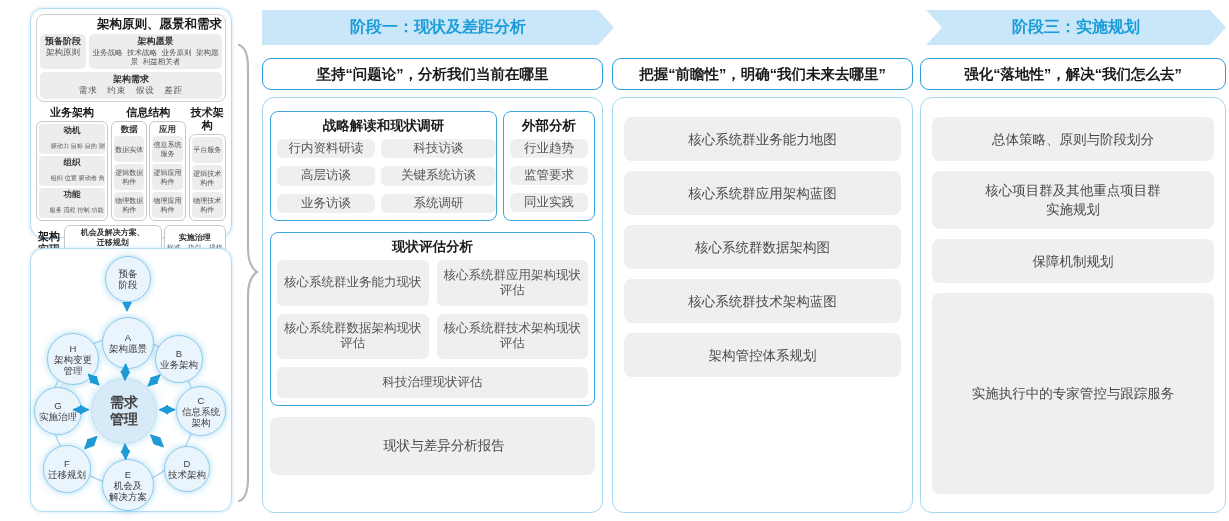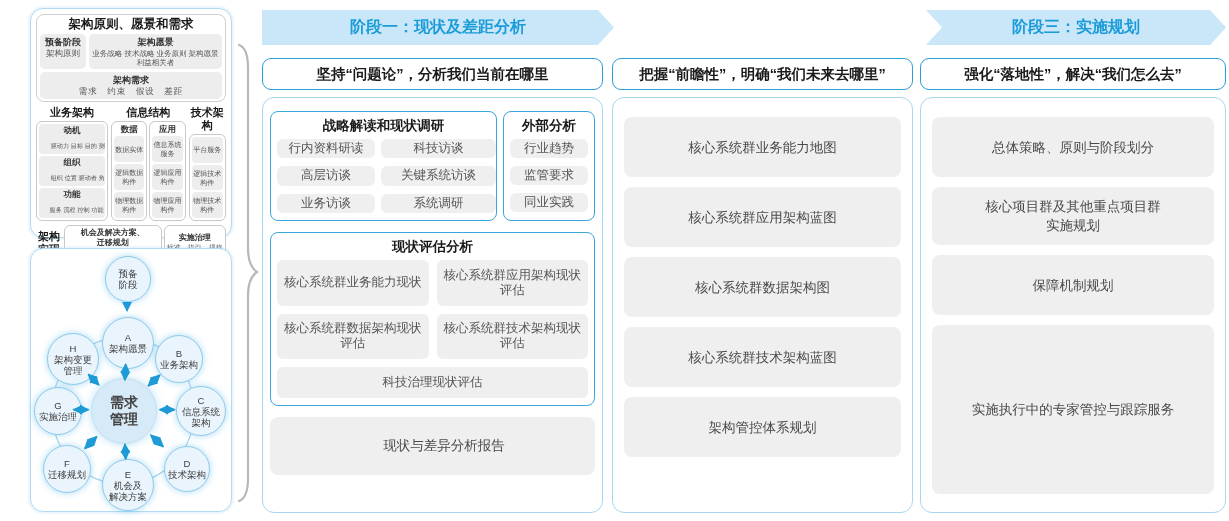--- a/index.html
+++ b/index.html
@@ -6,23 +6,23 @@
   html,body { background:#ffffff; }
   body { font-family:"Liberation Sans","DejaVu Sans",sans-serif; color:#333; }
   .page { position:relative; width:1229px; height:521px; background:#fff; overflow:hidden; }
 
   
   .panel { position:absolute; background:#fff; border:1.5px solid #b3dcf3; border-radius:13px; box-shadow:0 0 0 2px rgba(179,220,243,.25); }
   .lt-panel { left:30px; top:8px; width:202px; height:230px; padding:5px; display:flex; flex-direction:column; }
   .flow-panel { left:30px; top:248px; width:202px; height:264px; }
 
   .lt-box1 { border:1px solid #cfcfcf; border-radius:8px; padding:2px 3px; }
-  .lt-title { font-size:12.5px; font-weight:bold; color:#1a1a1a; text-align:center; line-height:15px; }
+  .lt-title { font-size:12.5px; font-weight:bold; color:#1a1a1a; text-align:right; line-height:15px; }
   .lt-row { display:flex; gap:3px; margin-top:2px; }
-  .gbox { background:#ededed; border-radius:5px; text-align:center; padding:2px 1px; }
+  .gbox { background:#ededed; border-radius:5px; text-align:center; padding:2px 1px;font-family:Liberation Mono, monospace; }
   .gbox .b1 { font-size:9px; font-weight:bold; color:#333; line-height:12px; }
   .gbox .b2 { font-size:8.5px; color:#555; line-height:11px; }
   .prep-box { width:46px; }
   .vision-box { flex:1; overflow:hidden; }
   .vision-items { display:block; font-size:7.5px; color:#555; line-height:9px; margin-top:1px; }
   .req-box { margin-top:3px; }
   .req-box .b2 { letter-spacing:1px; }
 
   .lt-sections { display:flex; gap:3px; margin-top:4px; flex:1; }
   .sec-h { font-size:11px; font-weight:bold; color:#1a1a1a; text-align:center; line-height:13px; margin-bottom:2px; }
@@ -81,21 +81,21 @@
   .external-box .egrid { flex:1; display:flex; flex-direction:column; gap:8px; }
   .assess-box { height:174px; }
   .assess-grid { flex:1; display:grid; grid-template-columns:1fr 1fr; gap:8px; }
   .assess-full { grid-column:1 / span 2; }
   .report-box { height:58px; background:#efefef; border-radius:8px; display:flex; align-items:center; justify-content:center;
                 font-size:13.5px; color:#4a4a4a;padding-left:23px; }
 
   .c2 { left:612px; width:301px; } .c3 { left:920px; width:306px; }
   .stack { display:flex; flex-direction:column; padding:19px 11px 18px; gap:10px; }
   .sitem { background:#efefef; border-radius:8px; display:flex; align-items:center; justify-content:center;
-           font-size:13.5px; color:#4a4a4a; text-align:center; line-height:19px; height:60px; flex-shrink:0; }
+           font-size:13.5px; color:#4a4a4a; text-align:center; line-height:19px; height:44px; flex-shrink:0; }
   .sitem.h58 { height:58px; }
   .sitem.grow { flex:1; height:auto; }
   .wrap180 { display:inline-block; max-width:180px; }
 </style>
 </head>
 <body>
 
 <div class="page">
 
   <section class="panel lt-panel">

